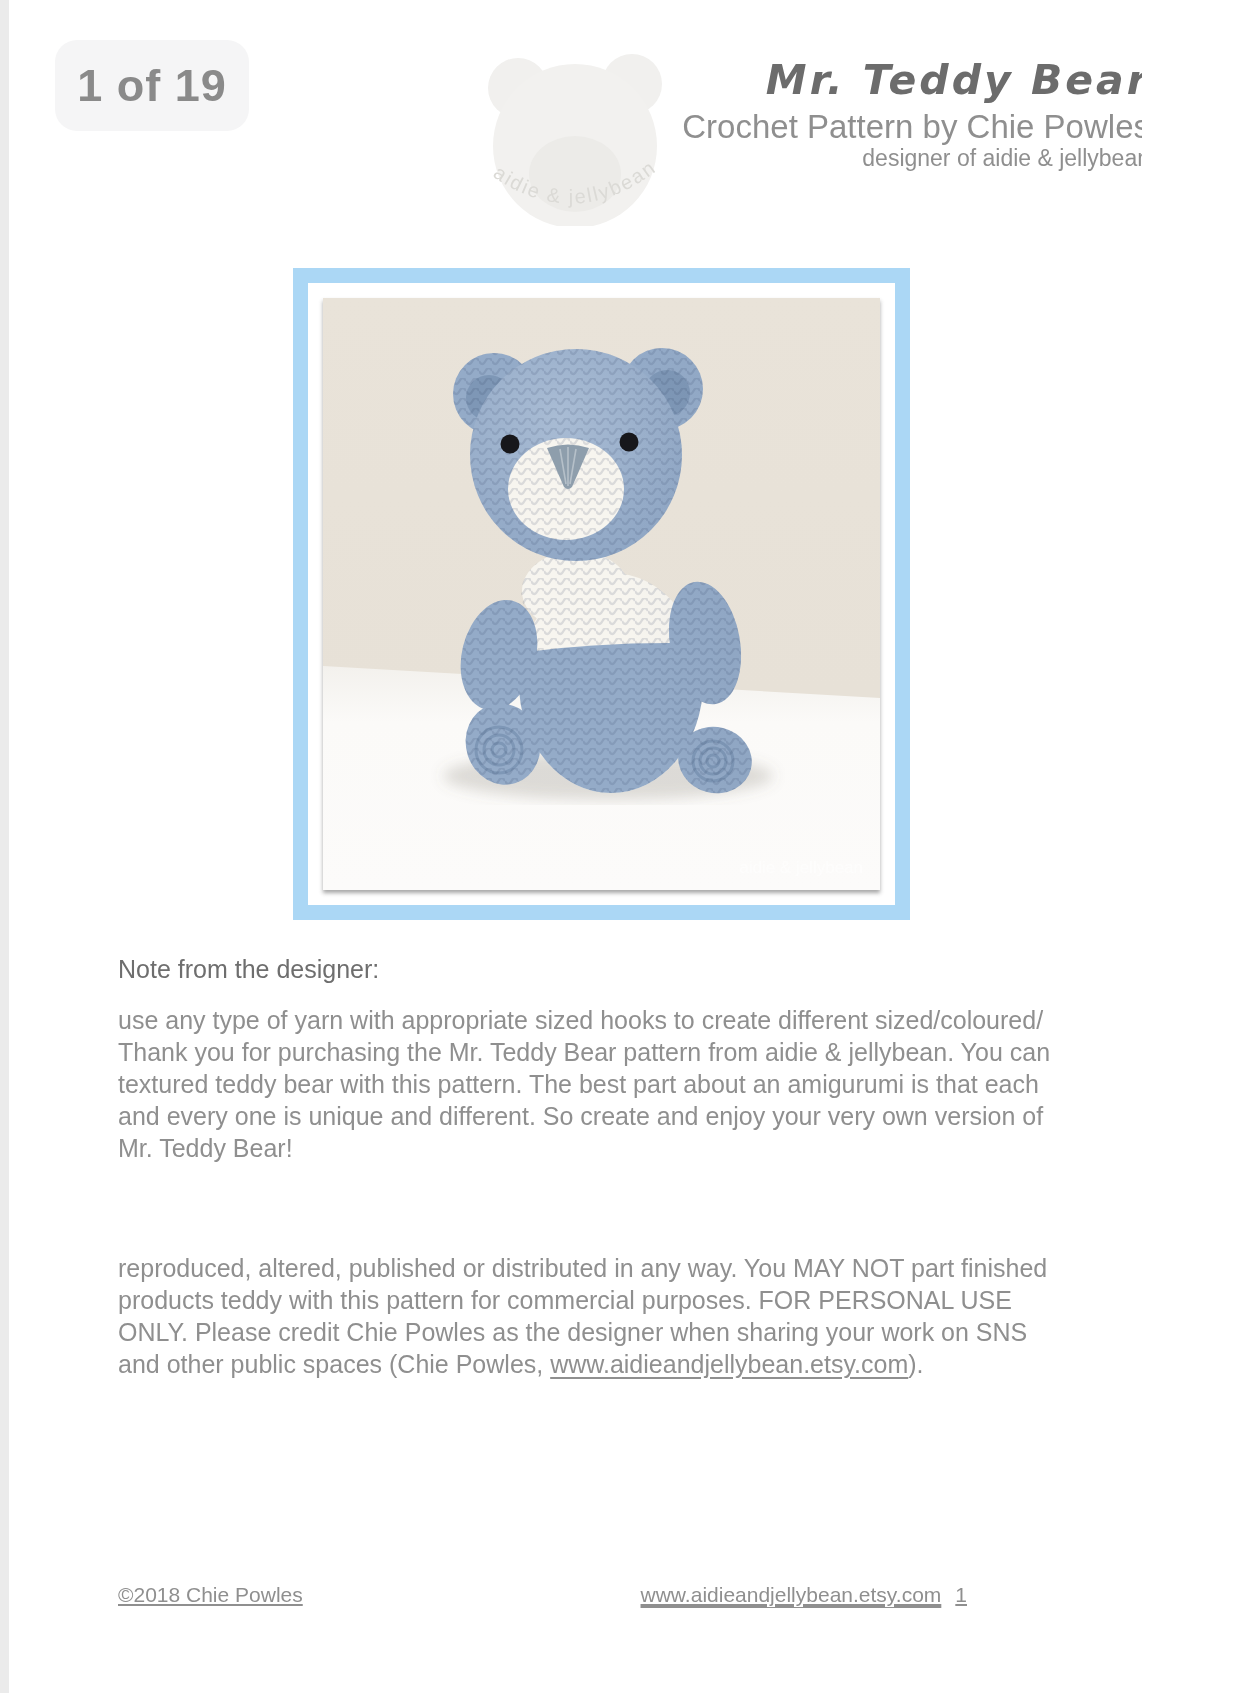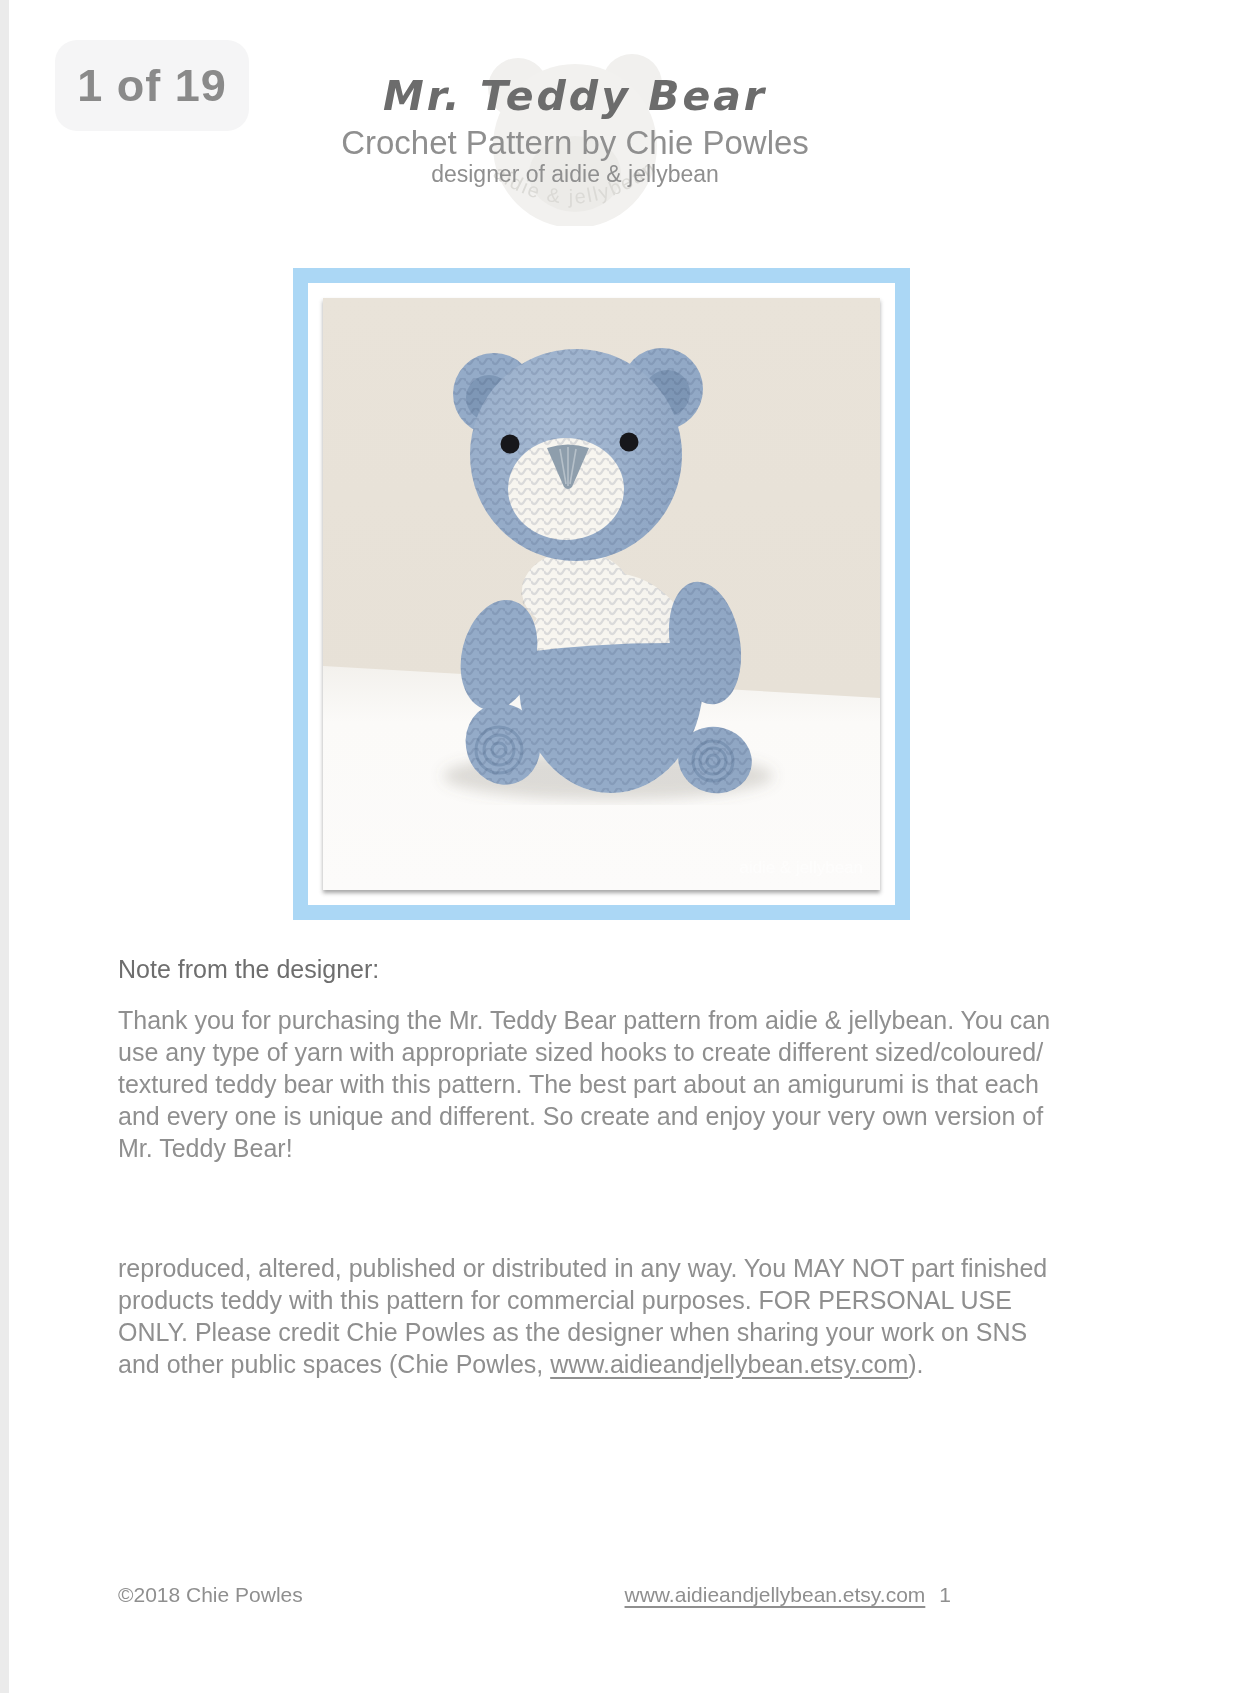--- a/index.html
+++ b/index.html
@@ -1,33 +1,33 @@
 <!DOCTYPE html>
 <html style="--badge_bg: #f5f5f6; --badge_text: #8a8a8a; --title_gray: #6c6c6c; --heading_gray: #6e6e6e; --text_gray: #8f8f8f; --frame_blue: #abd7f5; --bear_blue: #94abc8; --bear_blue_dark: #7e97b6; --yarn_white: #f7f5ef; --nose_gray: #8e9eac;"><head>
 <meta charset="utf-8">
 <style>
   html,body{margin:0;padding:0;background:#ffffff;}
   .page{
     position:relative;width:1126px;height:1693px;background:#ffffff;
-    font-family:"Liberation Sans",sans-serif;overflow:hidden;
+    font-family:"Liberation Sans",sans-serif;overflow:hidden;padding-left:16px;
   }
   .left-strip{
     position:absolute;left:0;top:0;width:9px;height:100%;
     background:#ebebeb;
   }
   
   .page-badge{
     position:absolute;left:55px;top:40px;width:194px;height:91px;
     background:var(--badge_bg,#f5f5f6);border-radius:22px;
     display:flex;align-items:center;justify-content:center;
     font-size:45px;font-weight:700;color:var(--badge_text,#8a8a8a);
     letter-spacing:1px;
   }
   
-  .header{position:absolute;left:0;top:72px;width:1150px;text-align:center;z-index:2;}
+  .header{position:absolute;left:0;top:56px;width:1150px;text-align:right;z-index:2;}
   .doc-title{
     font-family:"DejaVu Sans",sans-serif;font-style:italic;
     font-size:41px;font-weight:600;color:var(--title_gray,#6c6c6c);
     letter-spacing:3px;line-height:48px;
   }
   .doc-sub1{font-size:33px;color:var(--text_gray,#8e8e8e);line-height:33px;margin-top:6px;}
   .doc-sub2{font-size:23px;color:var(--text_gray,#8e8e8e);line-height:30px;}
   .logo-watermark{position:absolute;left:470px;top:46px;z-index:1;}
   
   .frame{
@@ -52,21 +52,21 @@
   .note-line{font-size:25px;color:var(--text_gray,#8f8f8f);line-height:32px;}
   .para2{position:absolute;left:118px;width:1000px;top:1252px;}
   .inline-link{
     color:var(--text_gray,#8f8f8f);text-decoration:underline;
     text-underline-offset:4px;cursor:pointer;
   }
   
   .footer{
     position:absolute;left:118px;right:175px;top:1583px;
     display:flex;justify-content:space-between;align-items:baseline;
-    font-size:21px;color:var(--text_gray,#8f8f8f);
+    font-size:21px;color:var(--text_gray,#8f8f8f);text-decoration:underline;
   }
   .footer-right{display:flex;align-items:baseline;gap:14px;}
   .footer-link{
     color:var(--text_gray,#8f8f8f);text-decoration:underline;
     text-underline-offset:4px;cursor:pointer;
   }
 </style>
 </head>
 <body>
 
@@ -193,22 +193,22 @@
           <circle cx="306" cy="144" r="9.5" fill="#17171b"></circle>
         </g>
 
         <text x="540" y="575" text-anchor="end" font-size="17" fill="#ffffff" opacity="0.55" font-family="Liberation Sans,sans-serif">aidie &amp; jellybean</text>
       </svg>
     </div>
   </div>
 
   <div class="note">
     <div class="note-heading">Note from the designer:</div>
+    <div class="note-line">use any type of yarn with appropriate sized hooks to create different sized/coloured/</div>
     <div class="note-line">Thank you for purchasing the Mr. Teddy Bear pattern from aidie &amp; jellybean. You can</div>
-    <div class="note-line">use any type of yarn with appropriate sized hooks to create different sized/coloured/</div>
     <div class="note-line">textured teddy bear with this pattern. The best part about an amigurumi is that each</div>
     <div class="note-line">and every one is unique and different. So create and enjoy your very own version of</div>
     <div class="note-line">Mr. Teddy Bear!</div>
   </div>
 
   <div class="para2">
     <div class="note-line">reproduced, altered, published or distributed in any way. You MAY NOT part finished</div>
     <div class="note-line">products teddy with this pattern for commercial purposes. FOR PERSONAL USE</div>
     <div class="note-line">ONLY. Please credit Chie Powles as the designer when sharing your work on SNS</div>
     <div class="note-line"><span>and other public spaces (Chie Powles, </span><span class="inline-link">www.aidieandjellybean.etsy.com</span><span>).</span></div>

